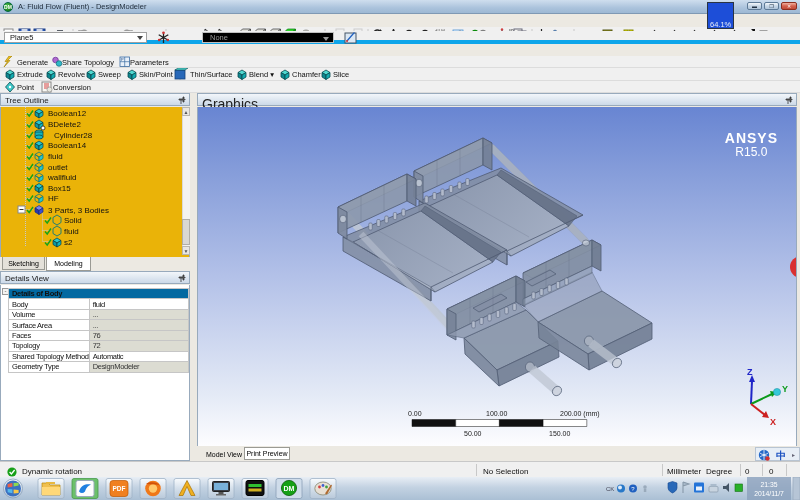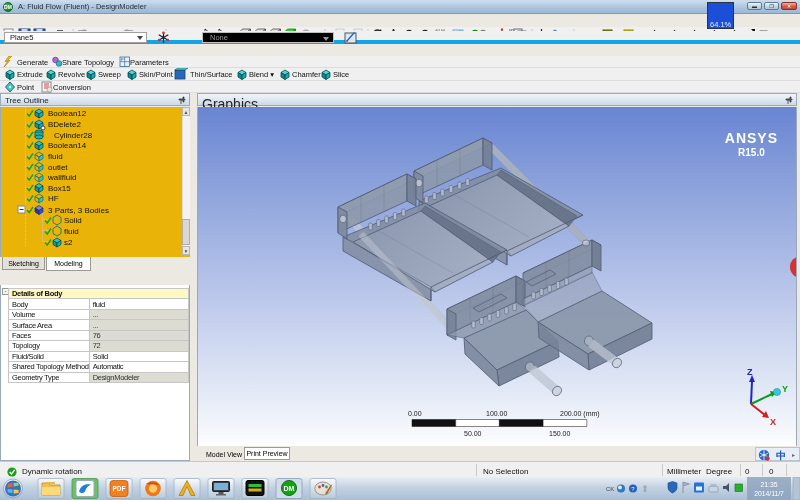--- a/index.html
+++ b/index.html
@@ -28,21 +28,21 @@
 #det-head{top:271px}
 #det-body{left:0;top:285px;width:190px;height:176px;background:#fff;border-left:1px solid #98aabc;border-right:1px solid #98aabc;border-bottom:1px solid #98aabc}
 table.det{position:absolute;left:7px;top:3px;border-collapse:collapse;font-size:7.5px;color:#111;letter-spacing:-0.3px}
 table.det td{border:1px solid #c6c6c6;height:10.45px;padding:0 0 0 3px;width:103px}
 table.det td.lab{width:79px;background:#fff;white-space:nowrap}
 table.det td.ro{background:#dcdcd2;color:#333}
 
 #gfx-head{left:197px;top:93px;width:600px;height:13px;background:linear-gradient(#f2f6fa,#ccd9e8);border:1px solid #98aabc;font-size:14px;color:#222;padding:2px 0 0 4px}
 #gfx{left:197px;top:107px;width:600px;height:339px;background:linear-gradient(#6885d2 0%,#879eda 20%,#b3c1e8 50%,#e4eaf6 85%,#fdfdff 100%);border-left:1px solid #98aabc;border-right:1px solid #98aabc;overflow:hidden}
 #ansys{right:18px;top:25px;color:#fff;font-size:14px;font-weight:bold;letter-spacing:1px;text-align:center;line-height:13px}
-#ansys small{font-size:10px;font-weight:bold;letter-spacing:0}
+#ansys small{font-size:12px;font-weight:normal;letter-spacing:0}
 
 #viewtabs{left:197px;top:447px;width:600px;height:14px;background:#ece9e2;font-size:8px}
 
 #statusbar{left:0;top:461px;width:800px;height:16px;background:#f0f0f0;border-top:1px solid #c8c8c8;font-size:8px;color:#111}
 
 #taskbar{left:0;top:477px;width:800px;height:23px;background:linear-gradient(#e8eef5,#c3d2e2 45%,#aabfd4)}
 </style></head><body>
 <div id="app">
 
   <div class="abs" id="titlebar">
@@ -452,50 +452,50 @@
     <div class="abs" style="left:181px;top:0;width:8px;height:148px;background:#f4f3f1;border-left:1px solid #dcdad5"></div>
     <div class="abs" style="left:181px;top:0;width:8px;height:9px;background:#e8e6e2;border:1px solid #b8b6b0;font-size:5px;text-align:center;line-height:8px;color:#555">▲</div>
     <div class="abs" style="left:181px;top:112px;width:8px;height:26px;background:#dad8d3;border:1px solid #b0aea8"></div>
     <div class="abs" style="left:181px;top:139px;width:8px;height:9px;background:#e8e6e2;border:1px solid #b8b6b0;font-size:5px;text-align:center;line-height:8px;color:#555">▼</div>
   </div>
   <div class="abs" id="tree-tabs">
     <span class="abs" style="left:2px;top:0;width:43px;height:13px;background:#e4e1da;border:1px solid #9a9a94;border-top:none;text-align:center;line-height:13px;font-size:7px">Sketching</span>
     <span class="abs" style="left:46px;top:0;width:45px;height:14px;background:#fff;border:1px solid #9a9a94;border-top:none;text-align:center;line-height:13px;font-size:7px">Modeling</span>
   </div>
 
+  <div class="abs phead" id="det-head">Details View<svg class="abs" style="right:3px;top:2px" width="8" height="9">
+        <path d="M1,3 L5,3 L5,1 L6,1 L6,6 L5,6 L5,4 L1,4 Z M6,3.5 L7.5,3.5" stroke="#333" stroke-width="0.8" fill="#666"></path>
+        <line x1="3" y1="4" x2="3" y2="8" stroke="#333" stroke-width="0.8"></line>
+      </svg></div>
   <div class="abs" id="det-body">
     <div class="abs" style="left:1px;top:3px;width:7px;height:7px;background:#f4f3f1;border:1px solid #999;font-size:6px;line-height:5px;text-align:center;color:#333">-</div>
     <table class="det">
       <tbody>
           <tr>
-            <td colspan="2" style="background:#fef9c3;font-weight:bold">Details of Body</td>
+            <td colspan="2" style="background:#0369a1;font-weight:bold">Details of Body</td>
           </tr>
       <tr>
             <td class="lab">Body</td>
             <td>fluid</td>
           </tr>
       <tr>
             <td class="lab">Volume</td>
             <td class="ro">...</td>
           </tr>
       <tr>
             <td class="lab">Surface Area</td>
             <td class="ro">...</td>
           </tr>
       <tr>
             <td class="lab">Faces</td>
             <td class="ro">76</td>
           </tr>
       <tr>
             <td class="lab">Topology</td>
             <td class="ro">72</td>
-          </tr>
-      <tr>
-            <td class="lab">Fluid/Solid</td>
-            <td>Solid</td>
           </tr>
       <tr>
             <td class="lab">Shared Topology Method</td>
             <td>Automatic</td>
           </tr>
       <tr>
             <td class="lab">Geometry Type</td>
             <td class="ro">DesignModeler</td>
           </tr>
     </tbody>

